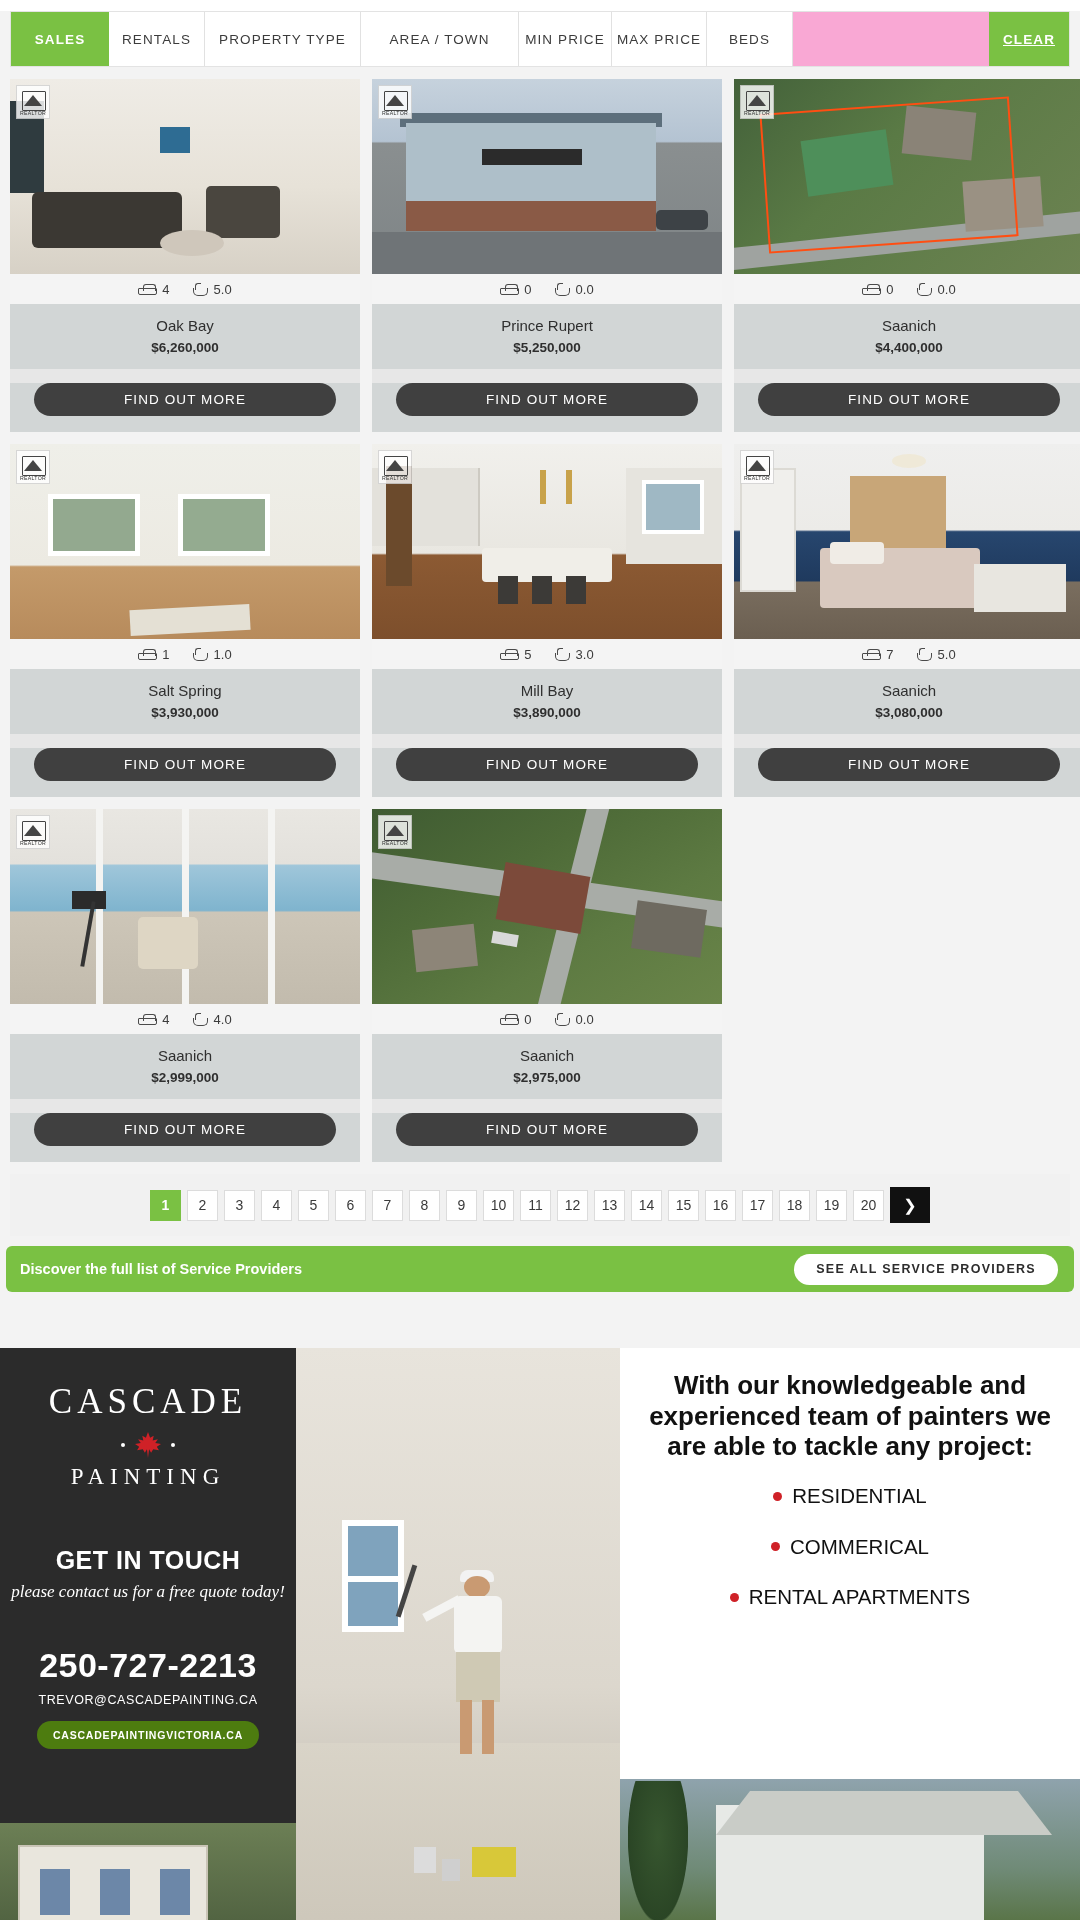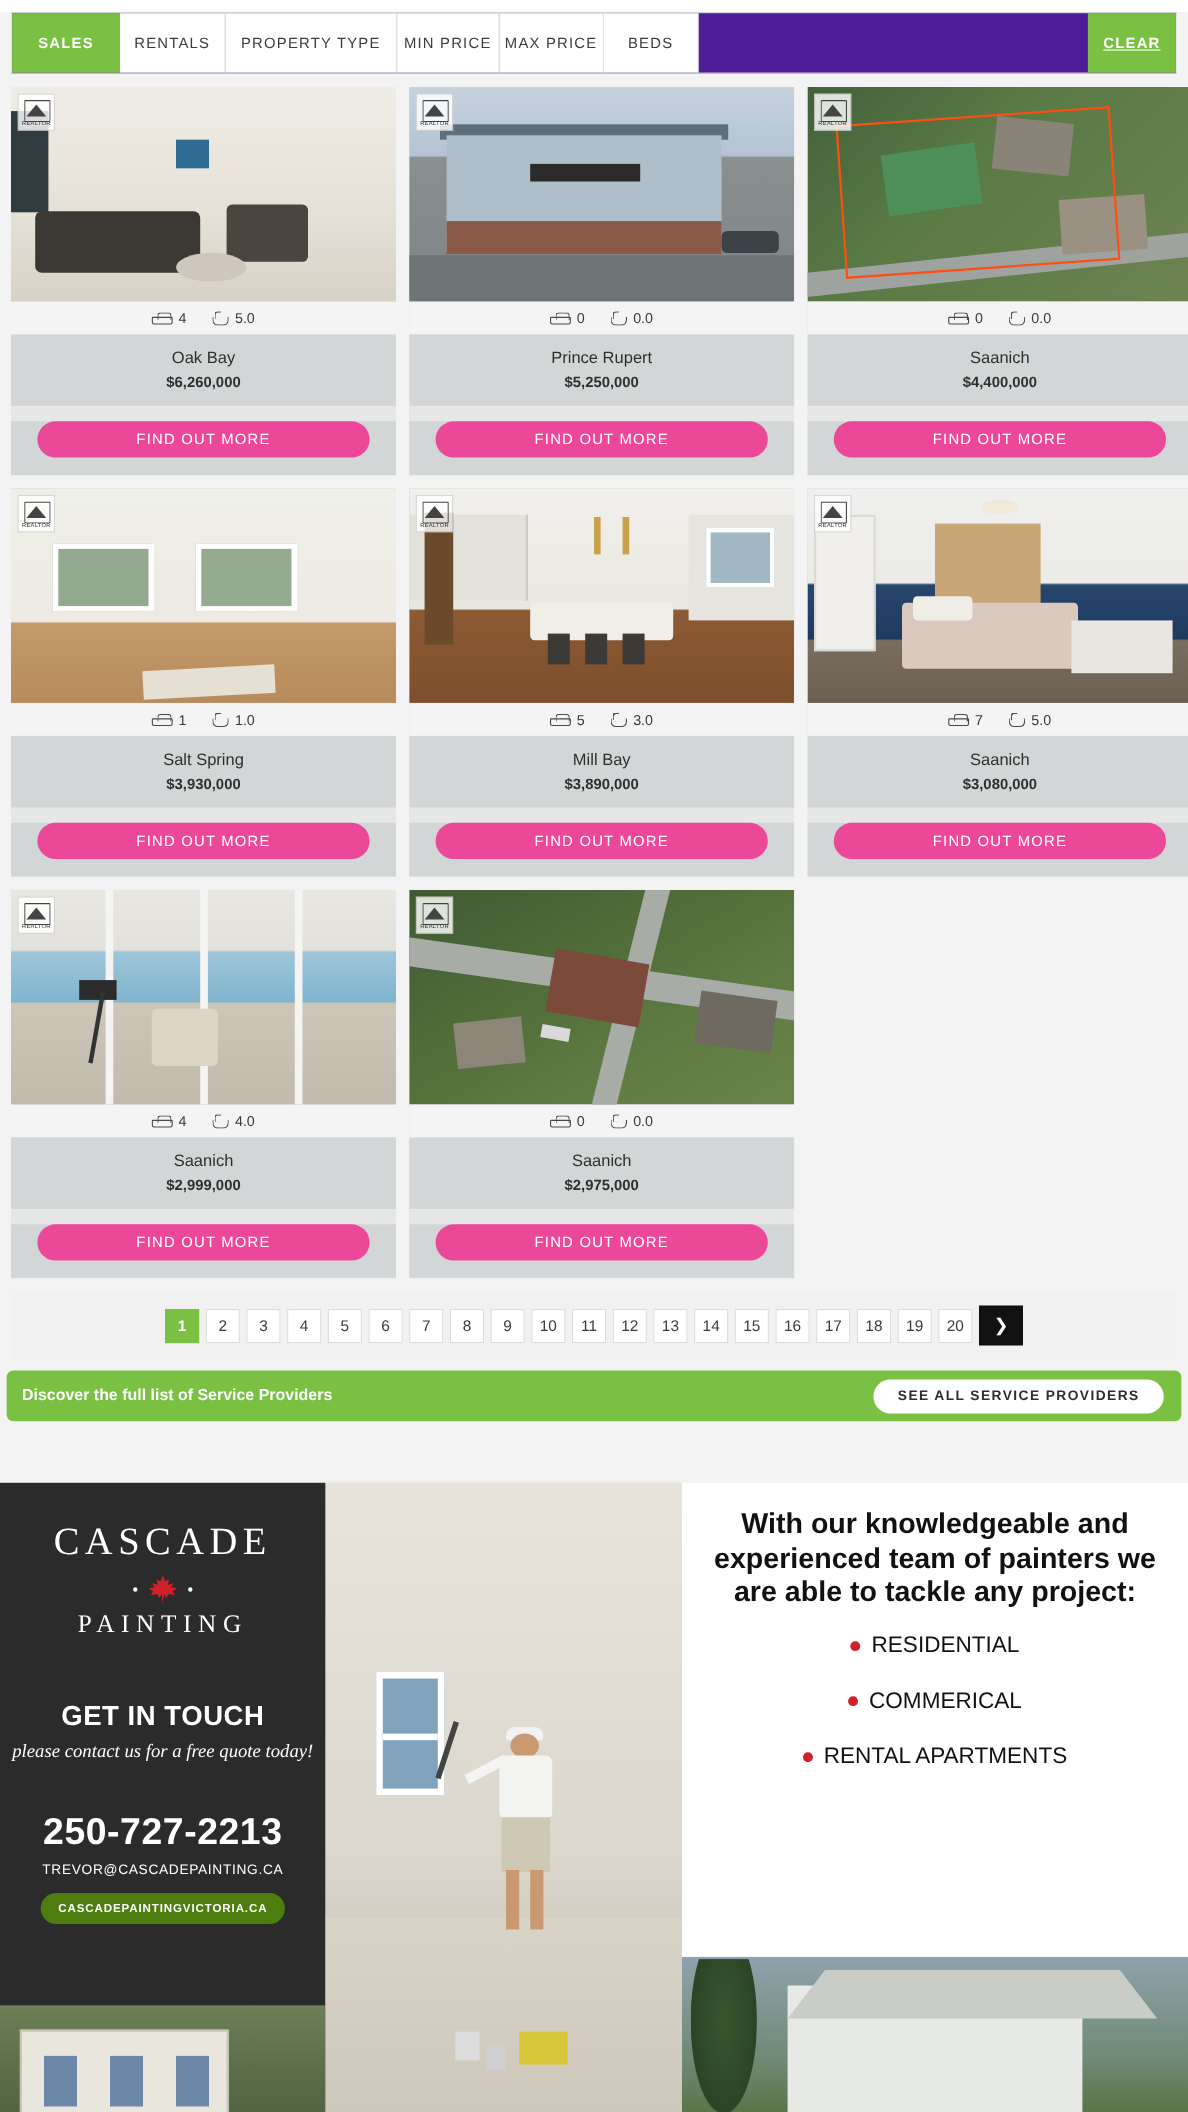--- a/index.html
+++ b/index.html
@@ -9,21 +9,21 @@
     background: #ffffff;
     font-family: "Liberation Sans", sans-serif;
     overflow: hidden;
   }
   .page { position: relative; width: 1080px; height: 1920px; background:#f3f3f3; }
 
   
   .filterbar {
     display: flex;
     align-items: stretch;
-    background: #4c1d95;
+    background: #f9a8d4;
     height: 56px;
     margin: 11px 10px 0 10px;
     border: 1px solid #e3e3e3;
   }
   .filter-cell {
     flex: 0 0 auto;
     display: flex;
     align-items: center;
     justify-content: center;
     font-size: 13.5px;
@@ -179,21 +179,21 @@
   .info {
     background: #d2d6d6;
     padding: 13px 10px 14px 10px;
     text-align: center;
   }
   .info .town { font-size: 15px; color: #2f2f2f; margin-bottom: 6px; }
   .info .price { font-size: 13.5px; font-weight: bold; color: #2f2f2f; }
   .find-btn {
     margin: 14px 24px 0 24px;
     height: 33px;
-    background: #ec4899;
+    background: #404040;
     border-radius: 18px;
     color: #fff;
     font-size: 13.5px;
     letter-spacing: 1.1px;
     display: flex;
     align-items: center;
     justify-content: center;
   }
   .card-pad { padding-bottom: 16px; background:#d2d6d6; }
 
@@ -403,20 +403,21 @@
 </style>
 </head>
 <body>
 
 <div class="page">
 
   <div class="filterbar">
     <div class="filter-cell active fc-sales">SALES</div>
     <div class="filter-cell fc-rentals">RENTALS</div>
     <div class="filter-cell fc-ptype">PROPERTY TYPE</div>
+    <div class="filter-cell fc-area">AREA / TOWN</div>
     <div class="filter-cell fc-minprice">MIN PRICE</div>
     <div class="filter-cell fc-maxprice">MAX PRICE</div>
     <div class="filter-cell fc-beds">BEDS</div>
     <div class="filter-cell clear fc-clear">CLEAR</div>
   </div>
 
   <div class="grid">
 
 
     <div class="card">

